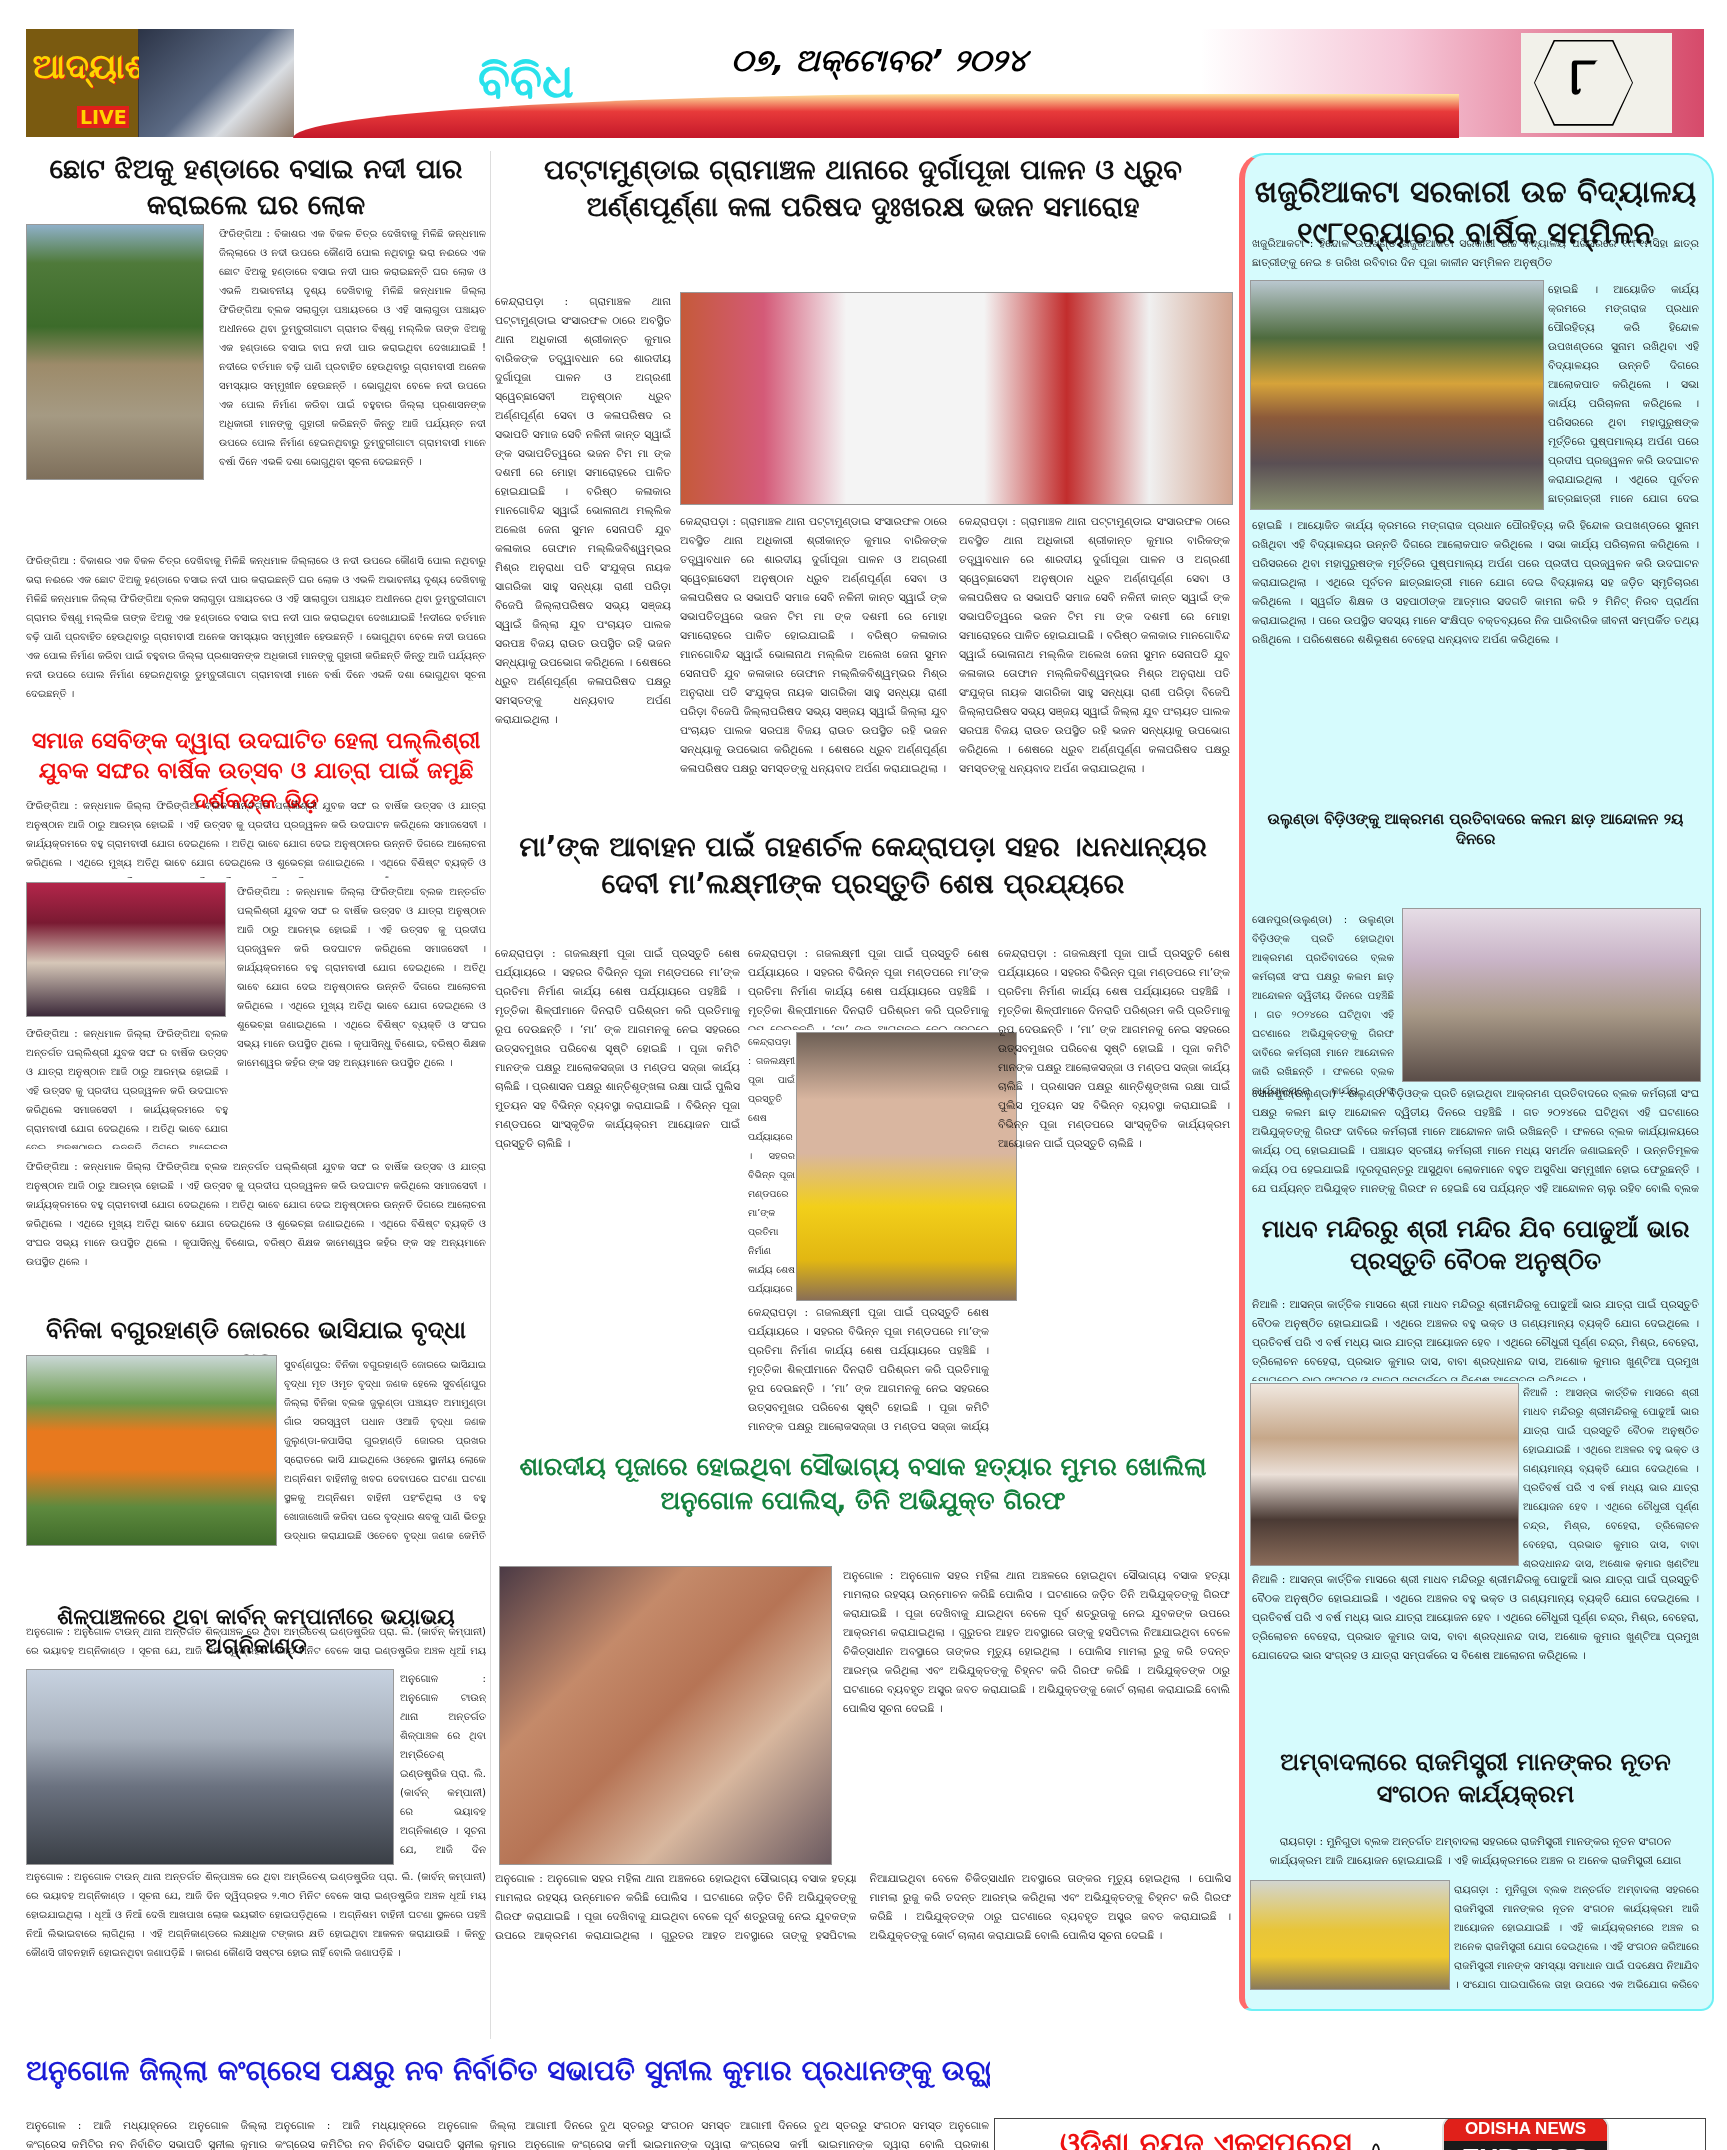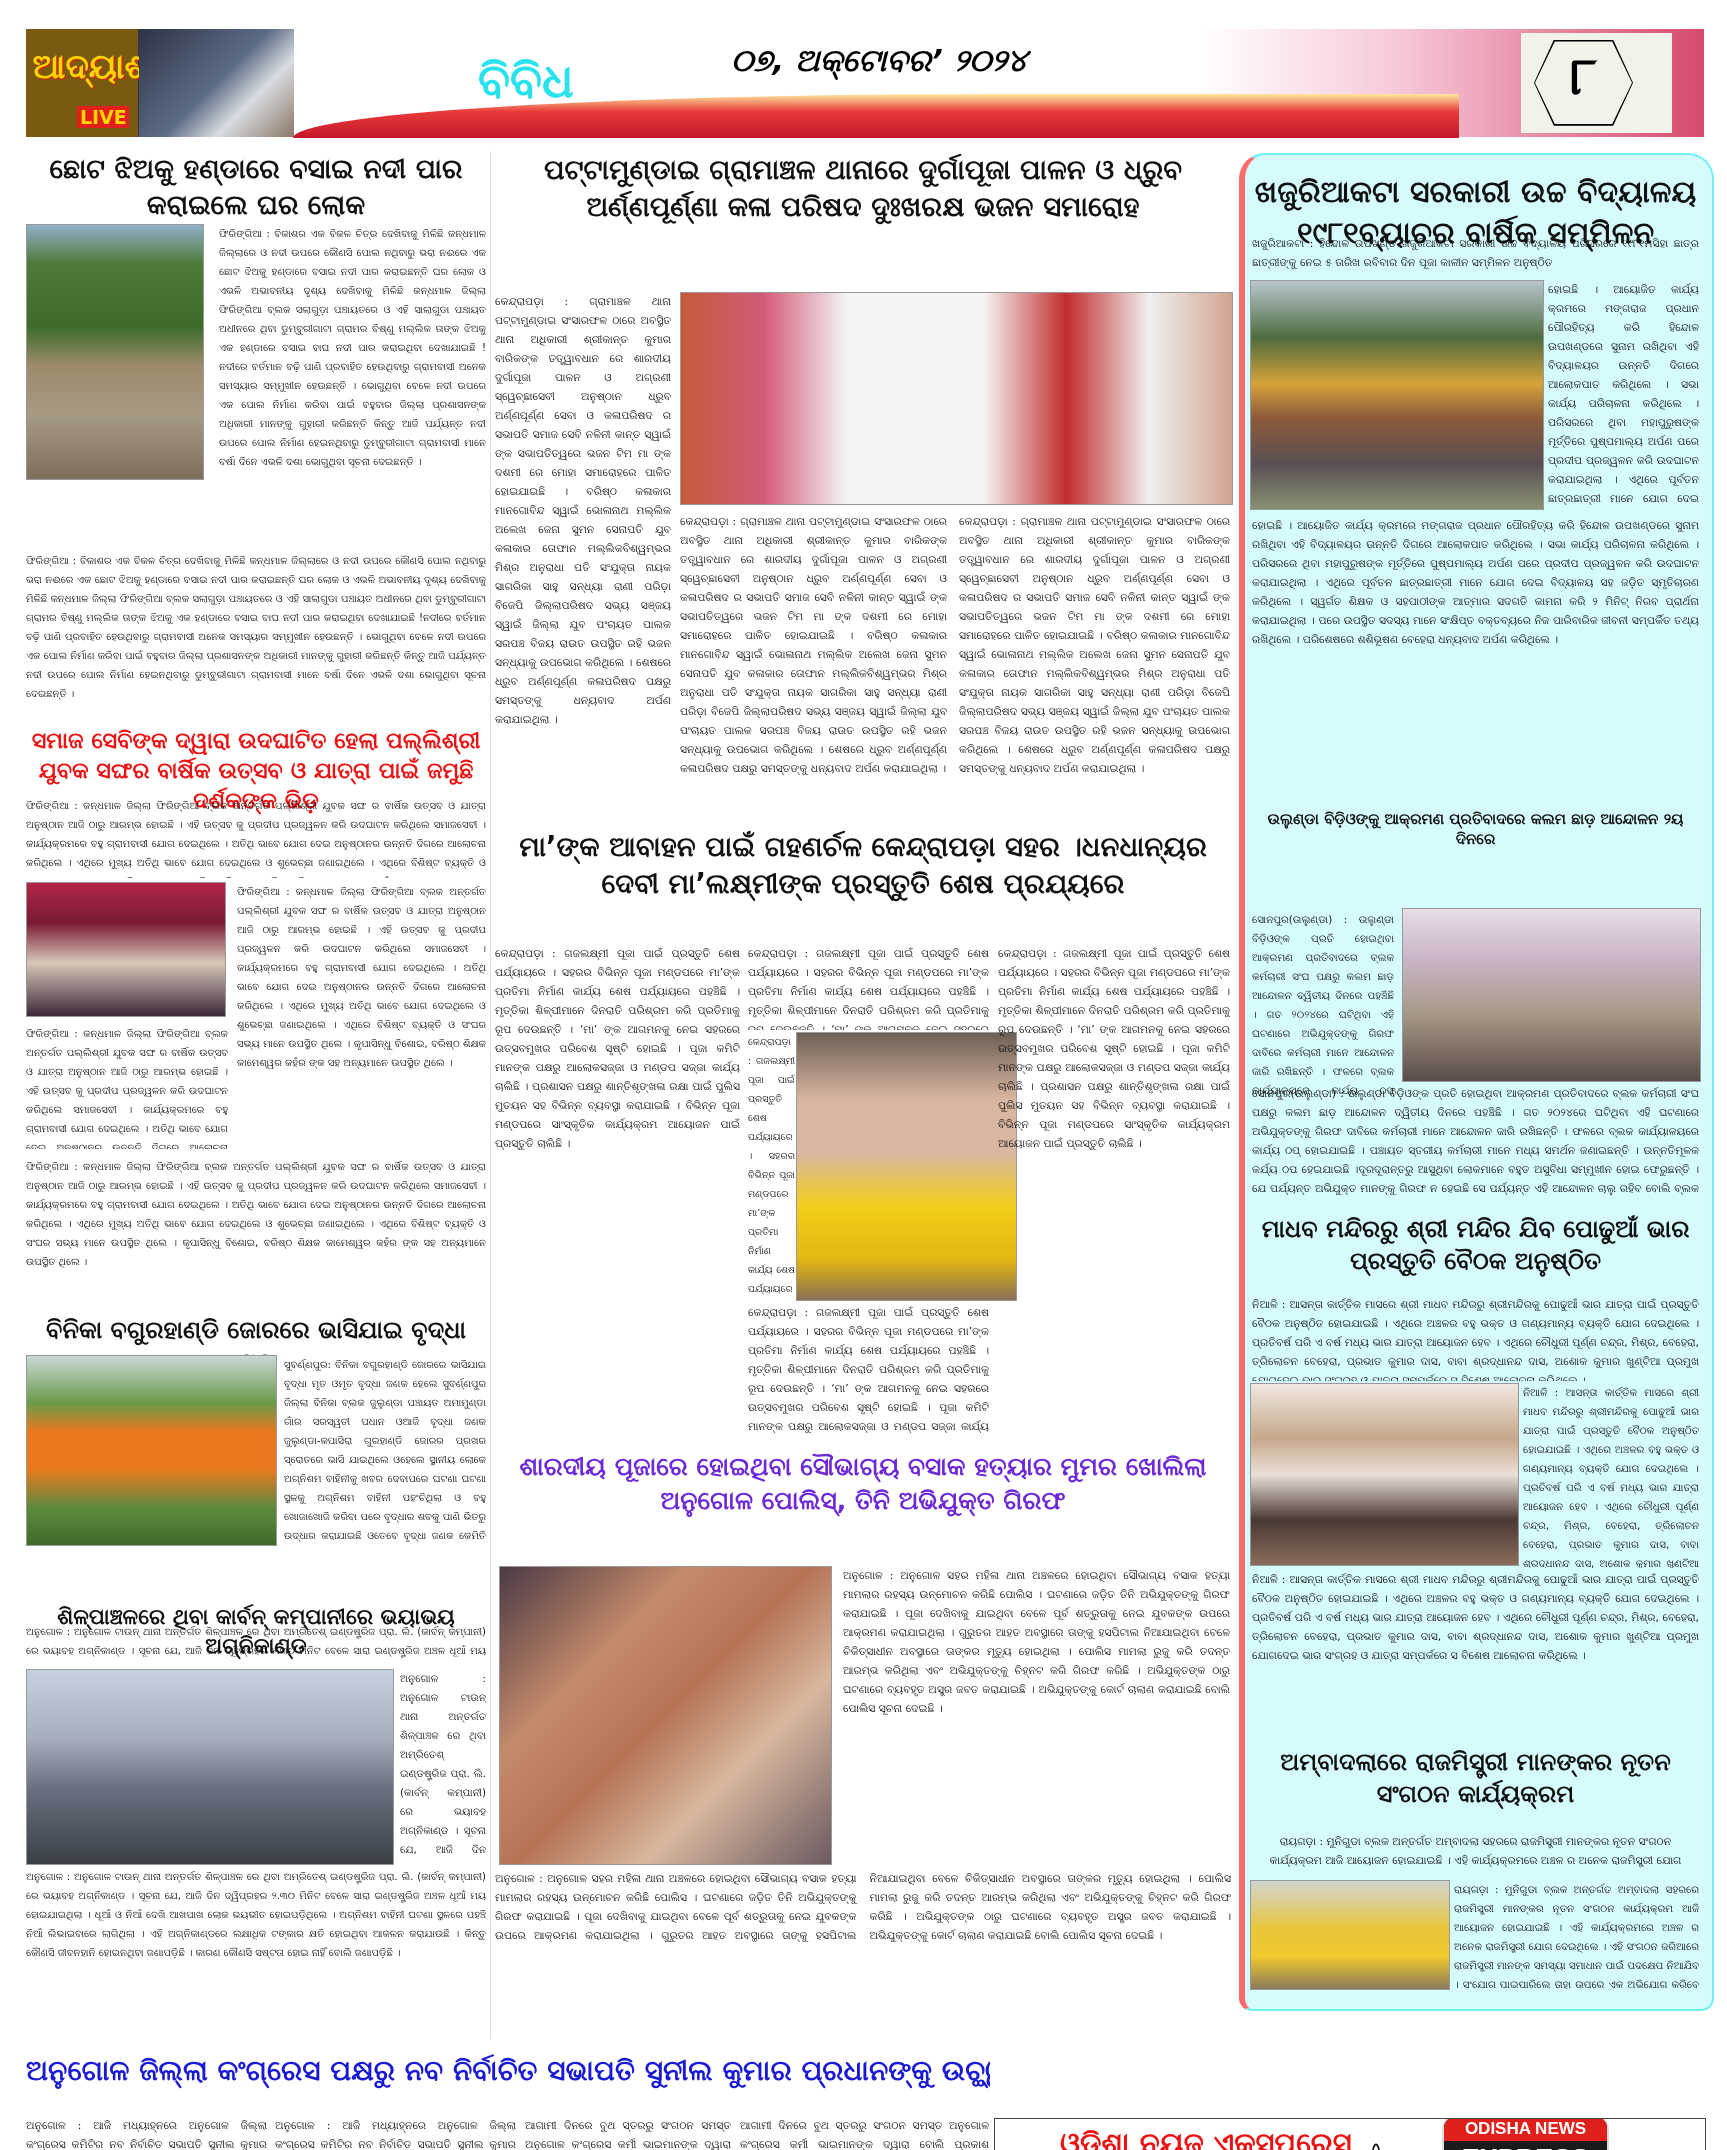--- a/index.html
+++ b/index.html
@@ -18,21 +18,21 @@
   #header .section{position:absolute;left:452px;top:24px;font-size:47px;font-weight:bold;color:#29e2ec;}
   #header .date{position:absolute;left:705px;top:13px;font-size:31px;font-weight:bold;color:#000;font-style:italic;}
   #header .pagebox{position:absolute;left:1495px;top:4.3px;width:151px;height:100px;background:#f2f1ea;}
   #header .hexline{position:absolute;left:1508px;top:10.8px;width:99px;height:86px;background:#000;clip-path:polygon(20% 0,80% 0,100% 50%,80% 100%,20% 100%,0 50%,1% 50%,21% 98%,79% 98%,99% 50%,79% 2%,21% 2%,1% 50%,0 50%);}
   #header .pagenum{position:absolute;left:1538px;top:17px;width:39px;text-align:center;font-size:52px;font-weight:bold;color:#000;}
   
   .cyanbox{position:absolute;background:#d6fbfd;}
   #box1{left:1239px;top:153px;width:467px;height:948px;border:2.2px solid #6ef0f5;border-radius:26px;border-bottom-left-radius:0;border-bottom-right-radius:0;border-left:6px solid #ff6b6b;}
   #box2{left:1239px;top:1101px;width:467px;height:908px;border-left:6px solid #ff6b6b;border-right:2.2px solid #6ef0f5;border-bottom:2.2px solid #6ef0f5;border-radius:0 0 13px 13px;}
   .redhl{color:#ee1111;}
-  .greenhl{color:#6d28d9;}
+  .greenhl{color:#15803d;}
   .bluehl{color:#1a1ad6;}
   
   #ad{left:994px;top:2118px;width:710px;height:363px;border:0.9px solid #444;overflow:hidden;background:#fff;}
 </style>
 </head>
 <body>
 
 <div id="header" class="abs">
   <div class="logo">
     <span class="brand">ଆଦ୍ୟାଶା</span>

